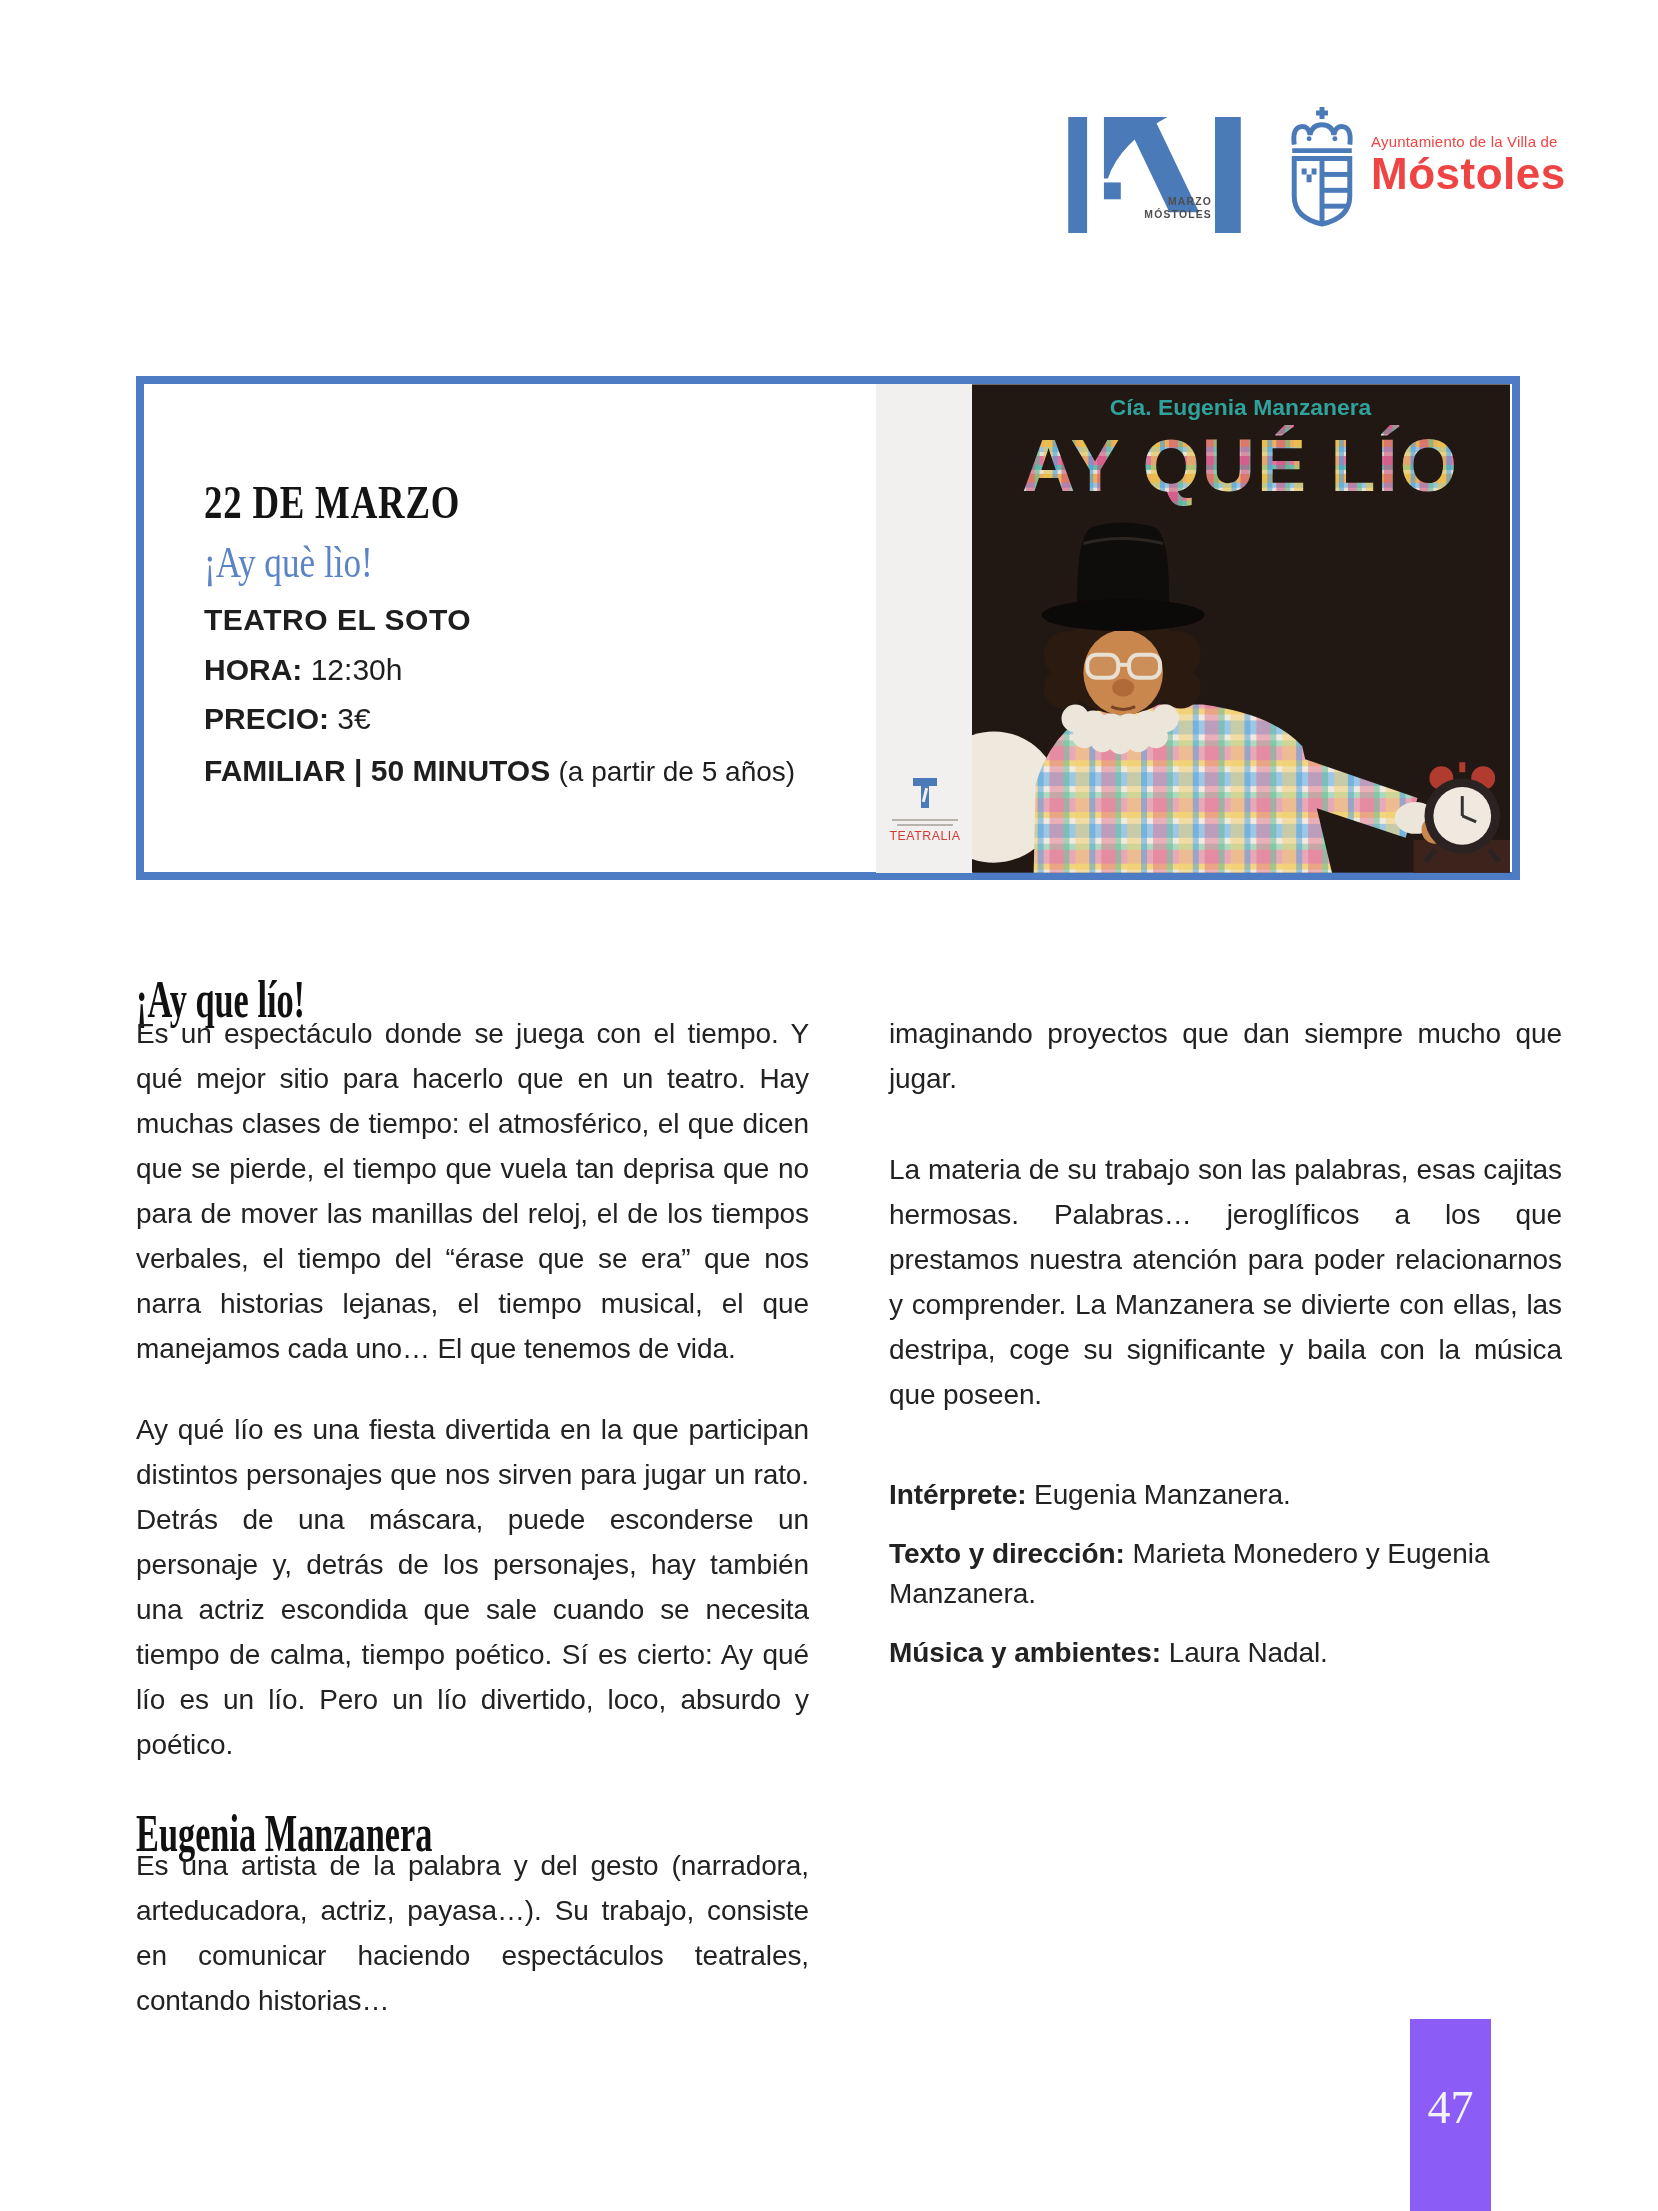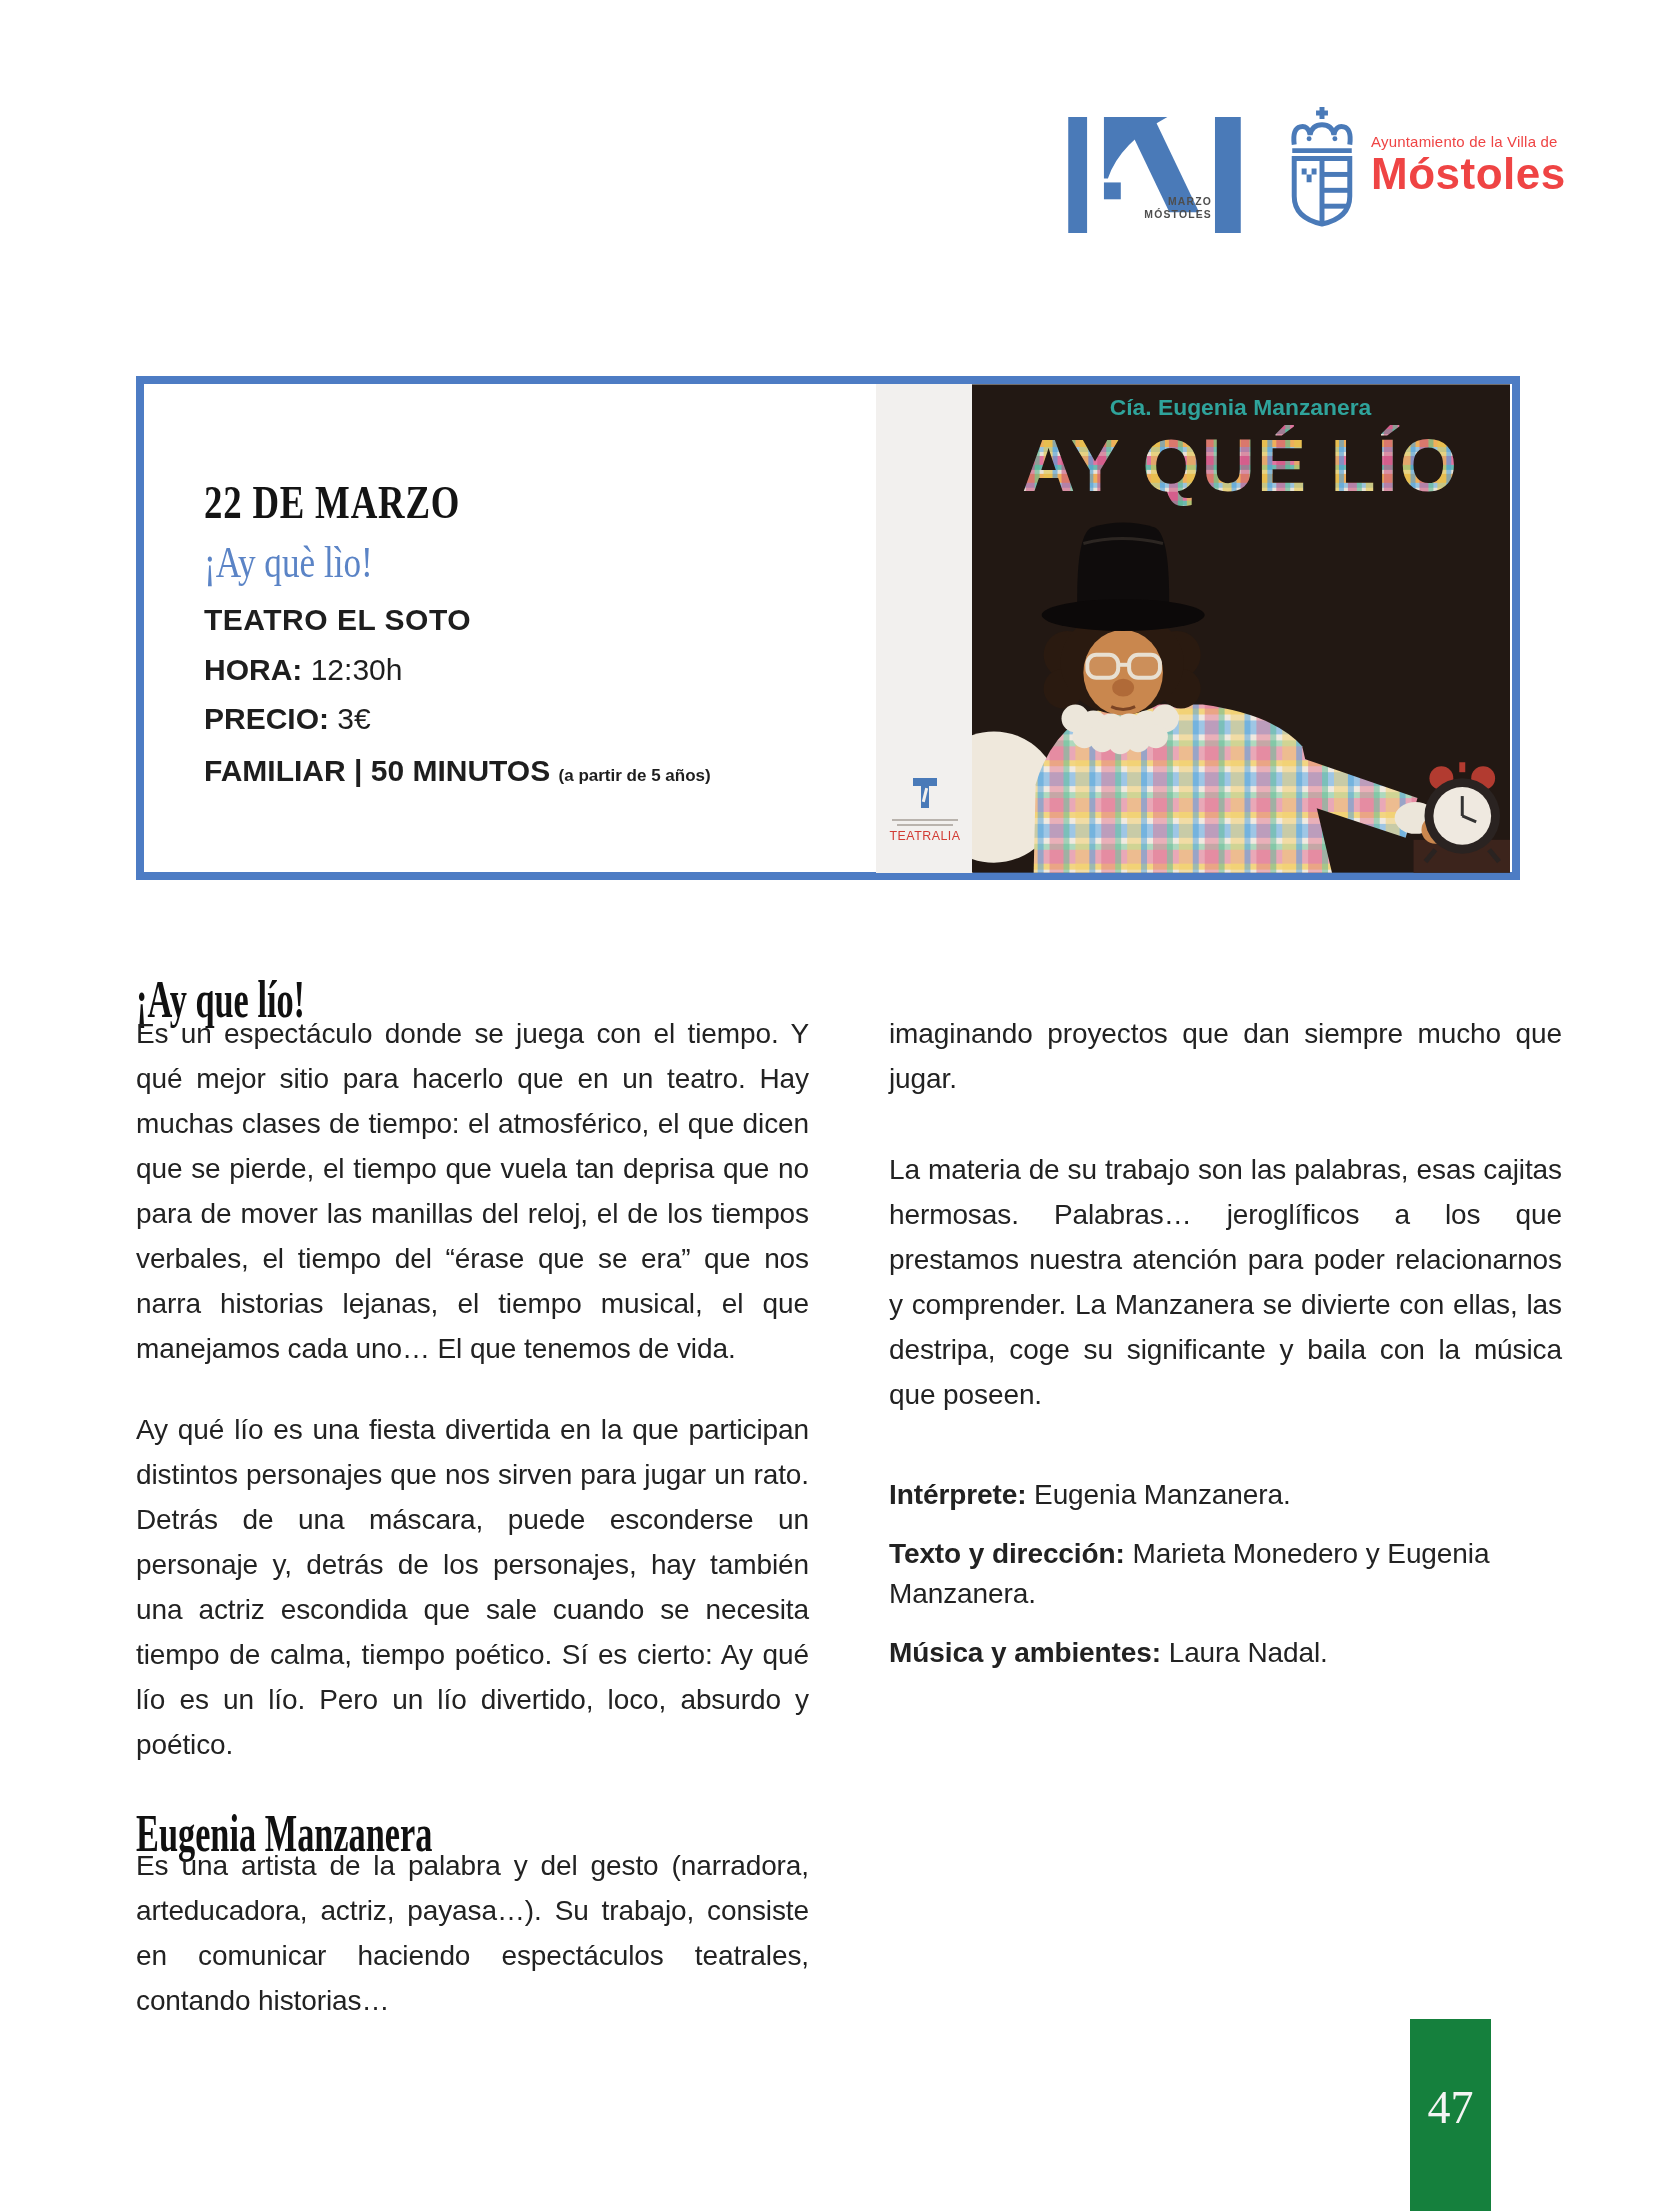--- a/index.html
+++ b/index.html
@@ -20,21 +20,21 @@
         border:8px solid #4d7cc4;background:#fff;}
   .card-date{position:absolute;left:204px;top:476px;font-family:"Liberation Serif",serif;
              font-weight:bold;font-size:46px;letter-spacing:1px;color:#141414;
              transform:scaleX(.8);transform-origin:0 50%;white-space:nowrap;}
   .card-title{position:absolute;left:204px;top:537px;font-family:"Liberation Serif",serif;
               font-size:44px;color:#5b84c6;transform:scaleX(.8);transform-origin:0 50%;white-space:nowrap;}
   .card-venue{position:absolute;left:204px;top:603px;font-size:30px;font-weight:bold;letter-spacing:0.5px;}
   .card-line{position:absolute;left:204px;font-size:30px;}
   .lbl{font-weight:bold;}
   .card-fam{position:absolute;left:204px;top:754px;font-size:30px;font-weight:bold;}
-  .fam-note{font-size:17px;font-weight:bold;}
+  .fam-note{font-size:28px;font-weight:normal;}
   .strip{position:absolute;left:876px;top:384px;width:97px;height:489px;background:#f2f0ee;}
   .teatralia{position:absolute;left:880px;top:774px;width:90px;text-align:center;}
   .teatralia .microline{height:2px;background:#b9b3ad;margin:3px auto;}
   .teatralia-name{font-size:12.4px;font-weight:normal;color:#d23b33;letter-spacing:0.5px;margin-top:3px;}
   .poster{position:absolute;left:972px;top:384px;}
 
   
   .headline{position:absolute;font-family:"Liberation Serif",serif;font-weight:bold;font-size:52px;
             color:#111;transform:scaleX(.66);transform-origin:0 50%;white-space:nowrap;}
   .h-ay{left:136px;top:935px;}
@@ -44,21 +44,21 @@
   .col p{margin:0 0 36px 0;}
   .col-left{left:136px;top:1011px;}
   .col-left2{left:136px;top:1843px;}
   .col-right{left:889px;top:1011px;}
   .col-right .gap{margin-bottom:46px;}
   .credits{margin-top:58px;}
   .credit{font-size:28px;line-height:40px;text-align:left;margin-bottom:19px;}
   .credit b{font-weight:bold;}
 
   
-  .pagebox{position:absolute;left:1410px;top:2019px;width:81px;height:193px;background:#15803d;}
+  .pagebox{position:absolute;left:1410px;top:2019px;width:81px;height:193px;background:#8b5cf6;}
   .pagenum{font-family:"Liberation Serif",serif;font-size:46px;color:#f4f4f4;text-align:center;
            margin-top:62px;}
 </style>
 </head>
 <body>
 
 <div class="page">
 
   <svg class="em-logo" width="173" height="116" viewBox="0 0 174 117">
     <rect x="0" y="0" width="19" height="117" fill="#4a7ab8"></rect>

